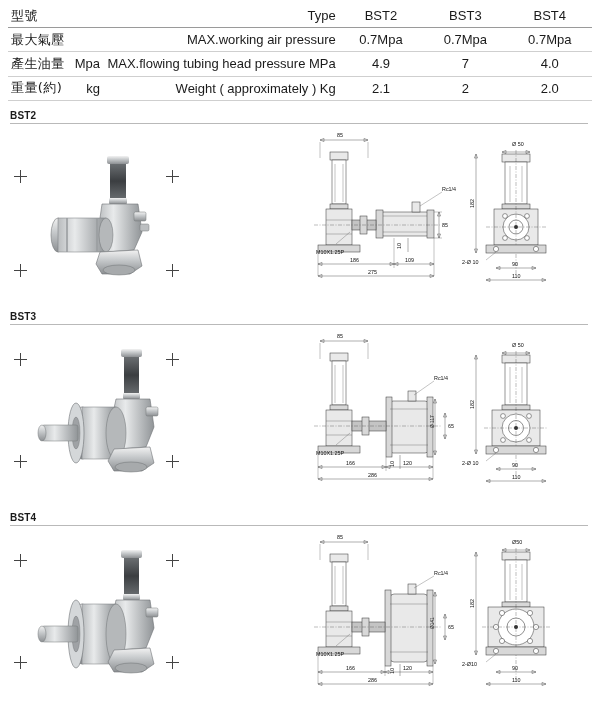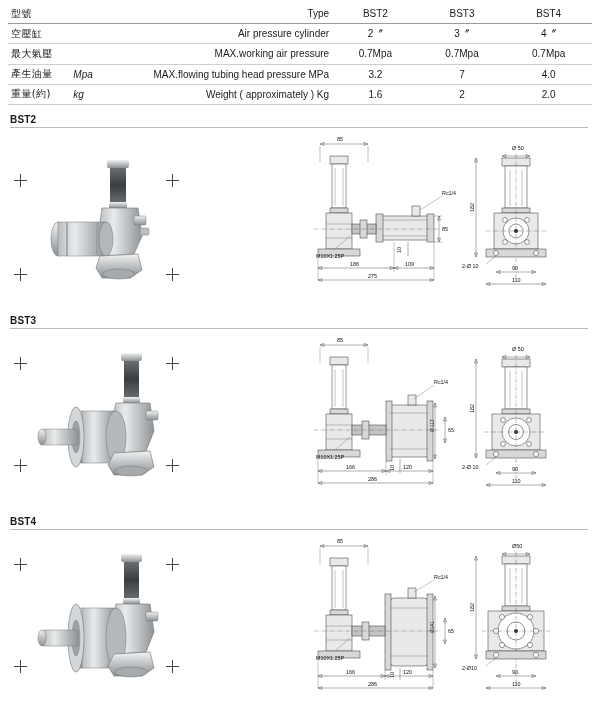--- a/index.html
+++ b/index.html
@@ -21,34 +21,34 @@
     position: relative;
     box-sizing: border-box;
     padding: 0 8px;
   }
 
   
   table.spec {
     width: 584px;
     border-collapse: collapse;
     margin-top: 4px;
-    font-size: 10px;
+    font-size: 13px;
   }
   table.spec td, table.spec th {
     border-bottom: 0.6px solid #cfcfcf;
     padding: 2.6px 3px;
     font-weight: normal;
     vertical-align: middle;
     white-space: nowrap;
   }
   table.spec tr.hdr td {
     border-bottom: 0.8px solid #9a9a9a;
   }
   td.c-model { width: 58px; text-align: left; padding-left: 4px; }
-  td.c-unit  { width: 26px; text-align: left; font-style: italic; }
+  td.c-unit  { width: 26px; text-align: right; }
   td.c-type  { width: 230px; text-align: right; padding-left: 6px; }
   td.c-val   { width: 86px; text-align: center; }
   .zh { font-family: "DejaVu Sans", sans-serif; letter-spacing: 0.4px; }
 
   
   .sect-title {
     font-size: 10px;
     font-weight: bold;
     margin: 9px 0 0 2px;
     letter-spacing: 0.2px;
@@ -116,54 +116,46 @@
     <tbody>
       <tr class="hdr">
         <td class="c-model zh">型號</td>
         <td class="c-unit"></td>
         <td class="c-type">Type</td>
         <td class="c-val">BST2</td>
         <td class="c-val">BST3</td>
         <td class="c-val">BST4</td>
       </tr>
 
-      <tr>
-        <td class="c-model zh">空壓缸</td>
-        <td class="c-unit"></td>
-        <td class="c-type">Air pressure cylinder</td>
-        <td class="c-val">2〞</td>
-        <td class="c-val">3〞</td>
-        <td class="c-val">4〞</td>
-      </tr>
 
       <tr>
         <td class="c-model zh">最大氣壓</td>
         <td class="c-unit"></td>
         <td class="c-type">MAX.working air pressure</td>
         <td class="c-val">0.7Mpa</td>
         <td class="c-val">0.7Mpa</td>
         <td class="c-val">0.7Mpa</td>
       </tr>
 
 
       <tr>
         <td class="c-model zh">產生油量</td>
         <td class="c-unit">Mpa</td>
         <td class="c-type">MAX.flowing tubing head pressure MPa</td>
-        <td class="c-val">3.2</td>
+        <td class="c-val">4.9</td>
         <td class="c-val">7</td>
         <td class="c-val">4.0</td>
       </tr>
 
 
       <tr>
         <td class="c-model zh">重量(約)</td>
         <td class="c-unit">kg</td>
         <td class="c-type">Weight ( approximately ) Kg</td>
-        <td class="c-val">1.6</td>
+        <td class="c-val">2.1</td>
         <td class="c-val">2</td>
         <td class="c-val">2.0</td>
       </tr>
     </tbody>
   </table>
 
   <div class="sect-title">BST2</div>
   <div class="sect-rule"></div>
 
   <div class="block">

